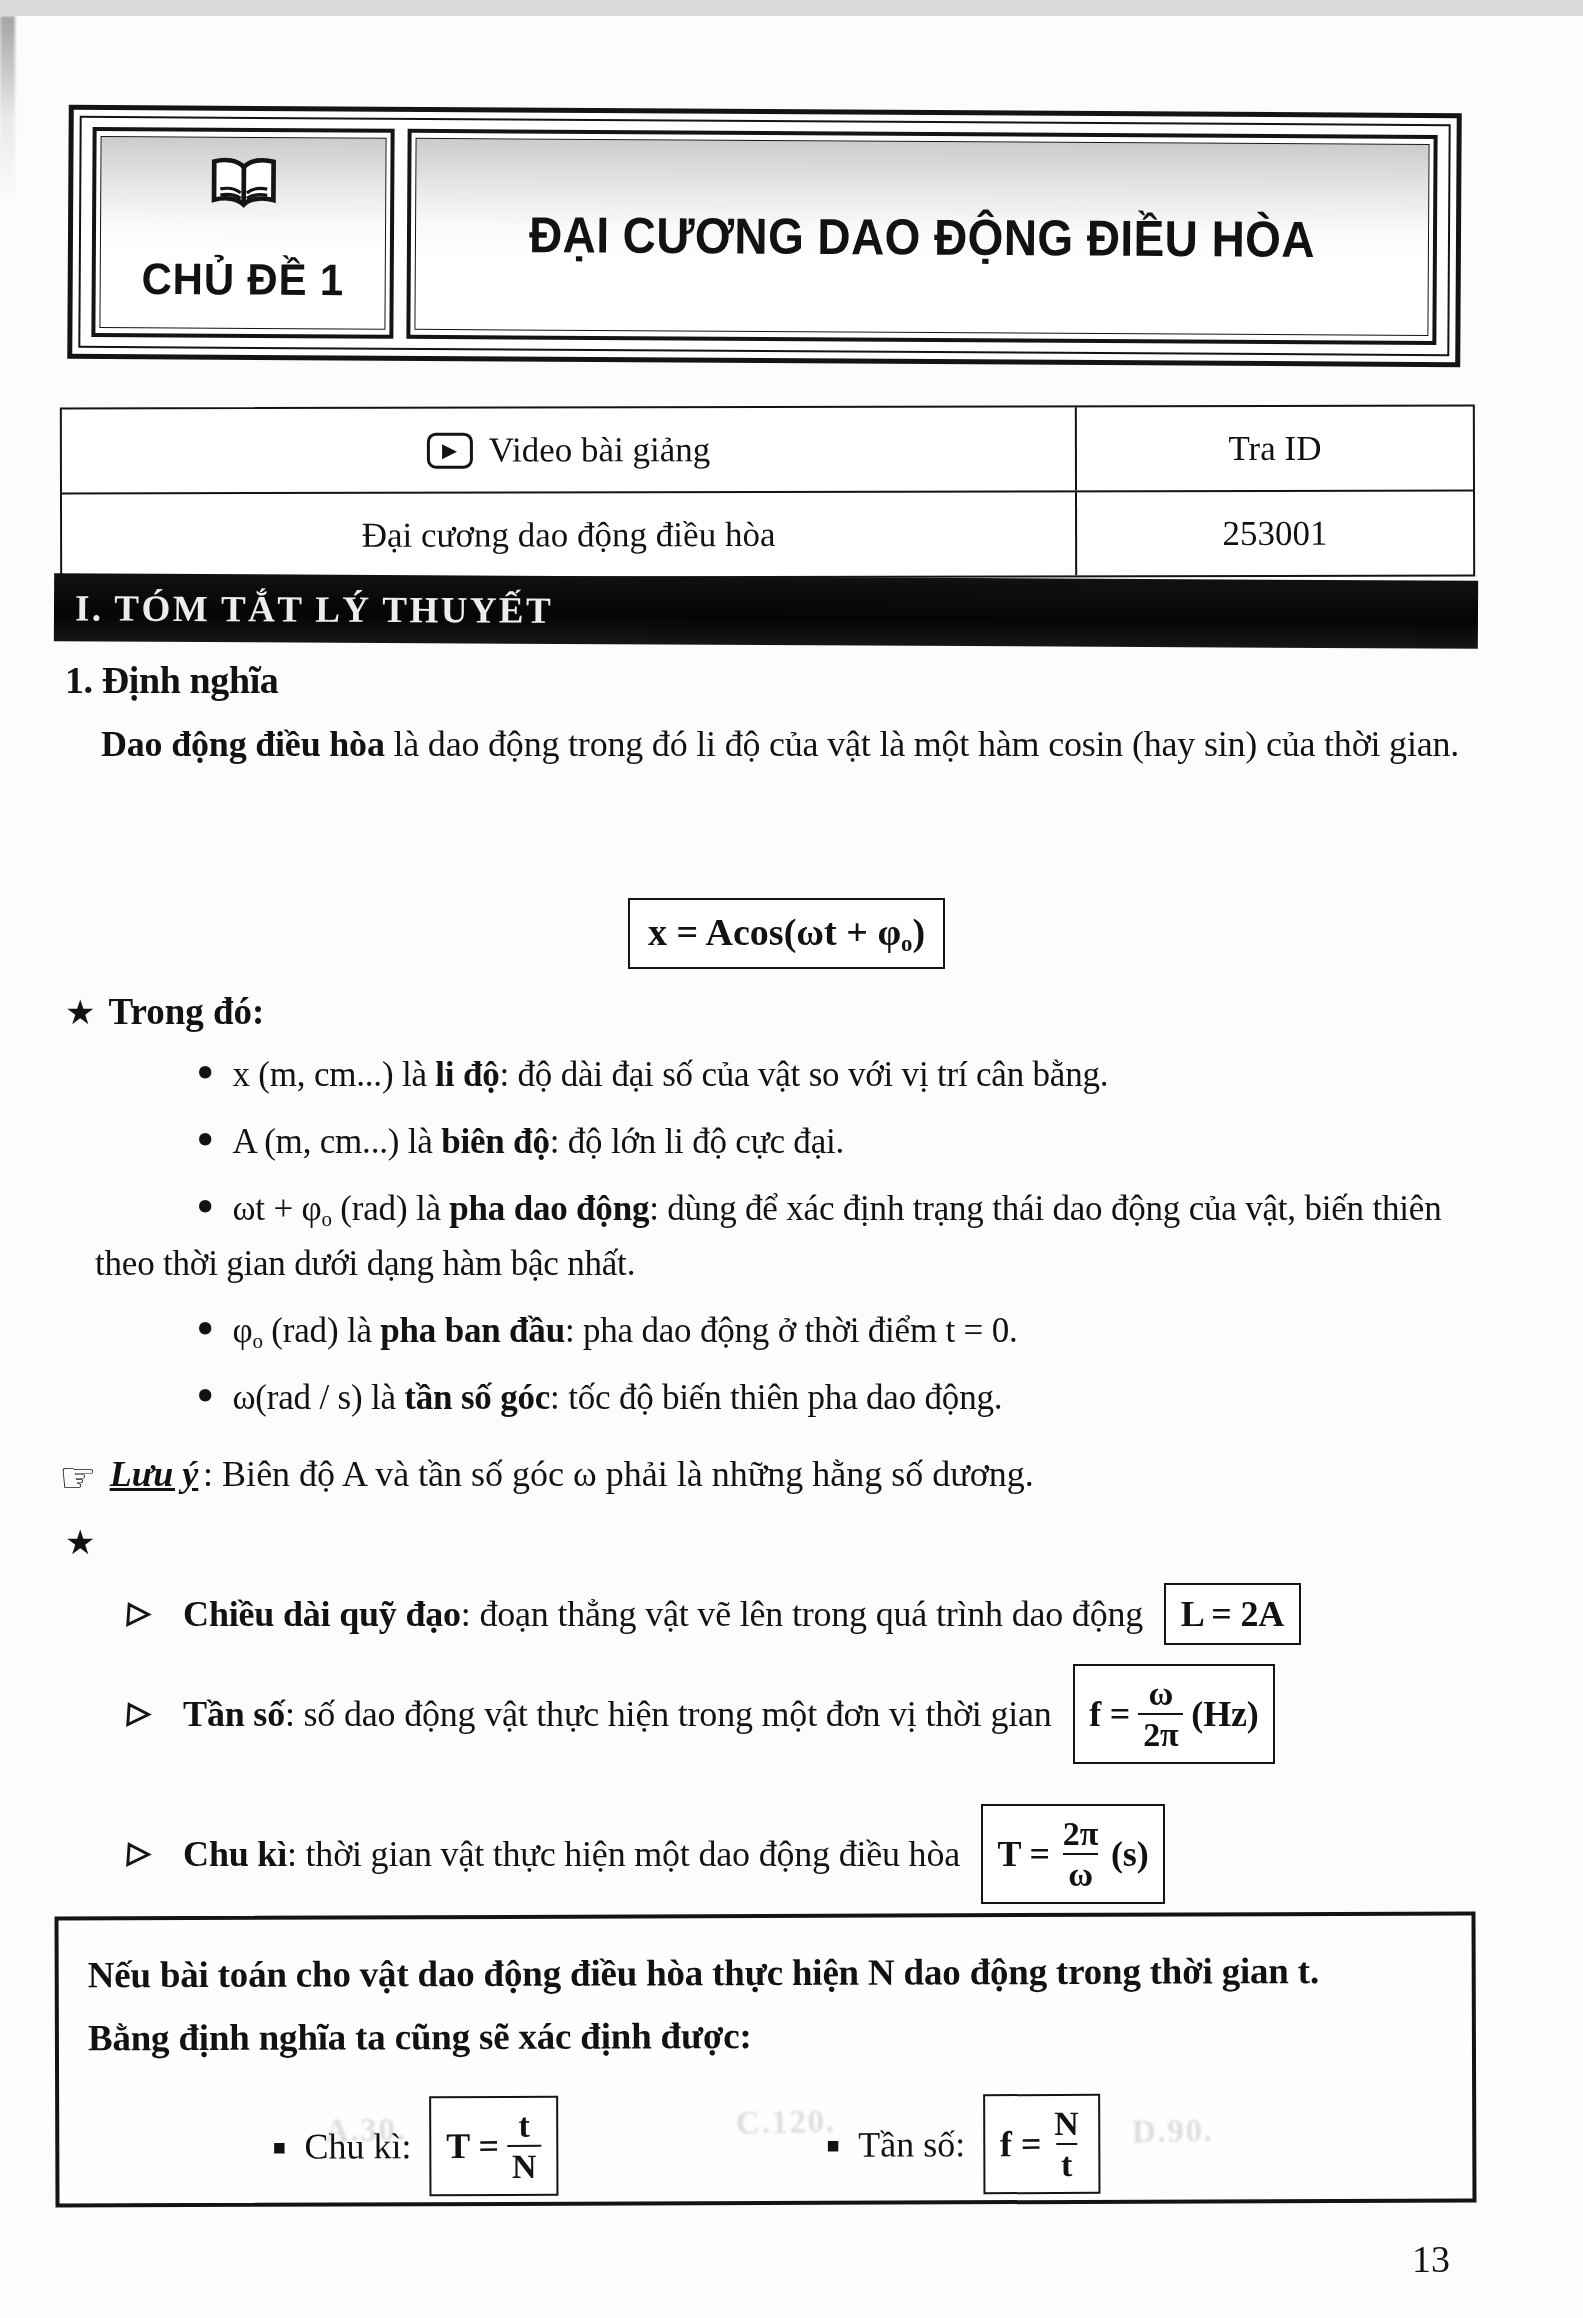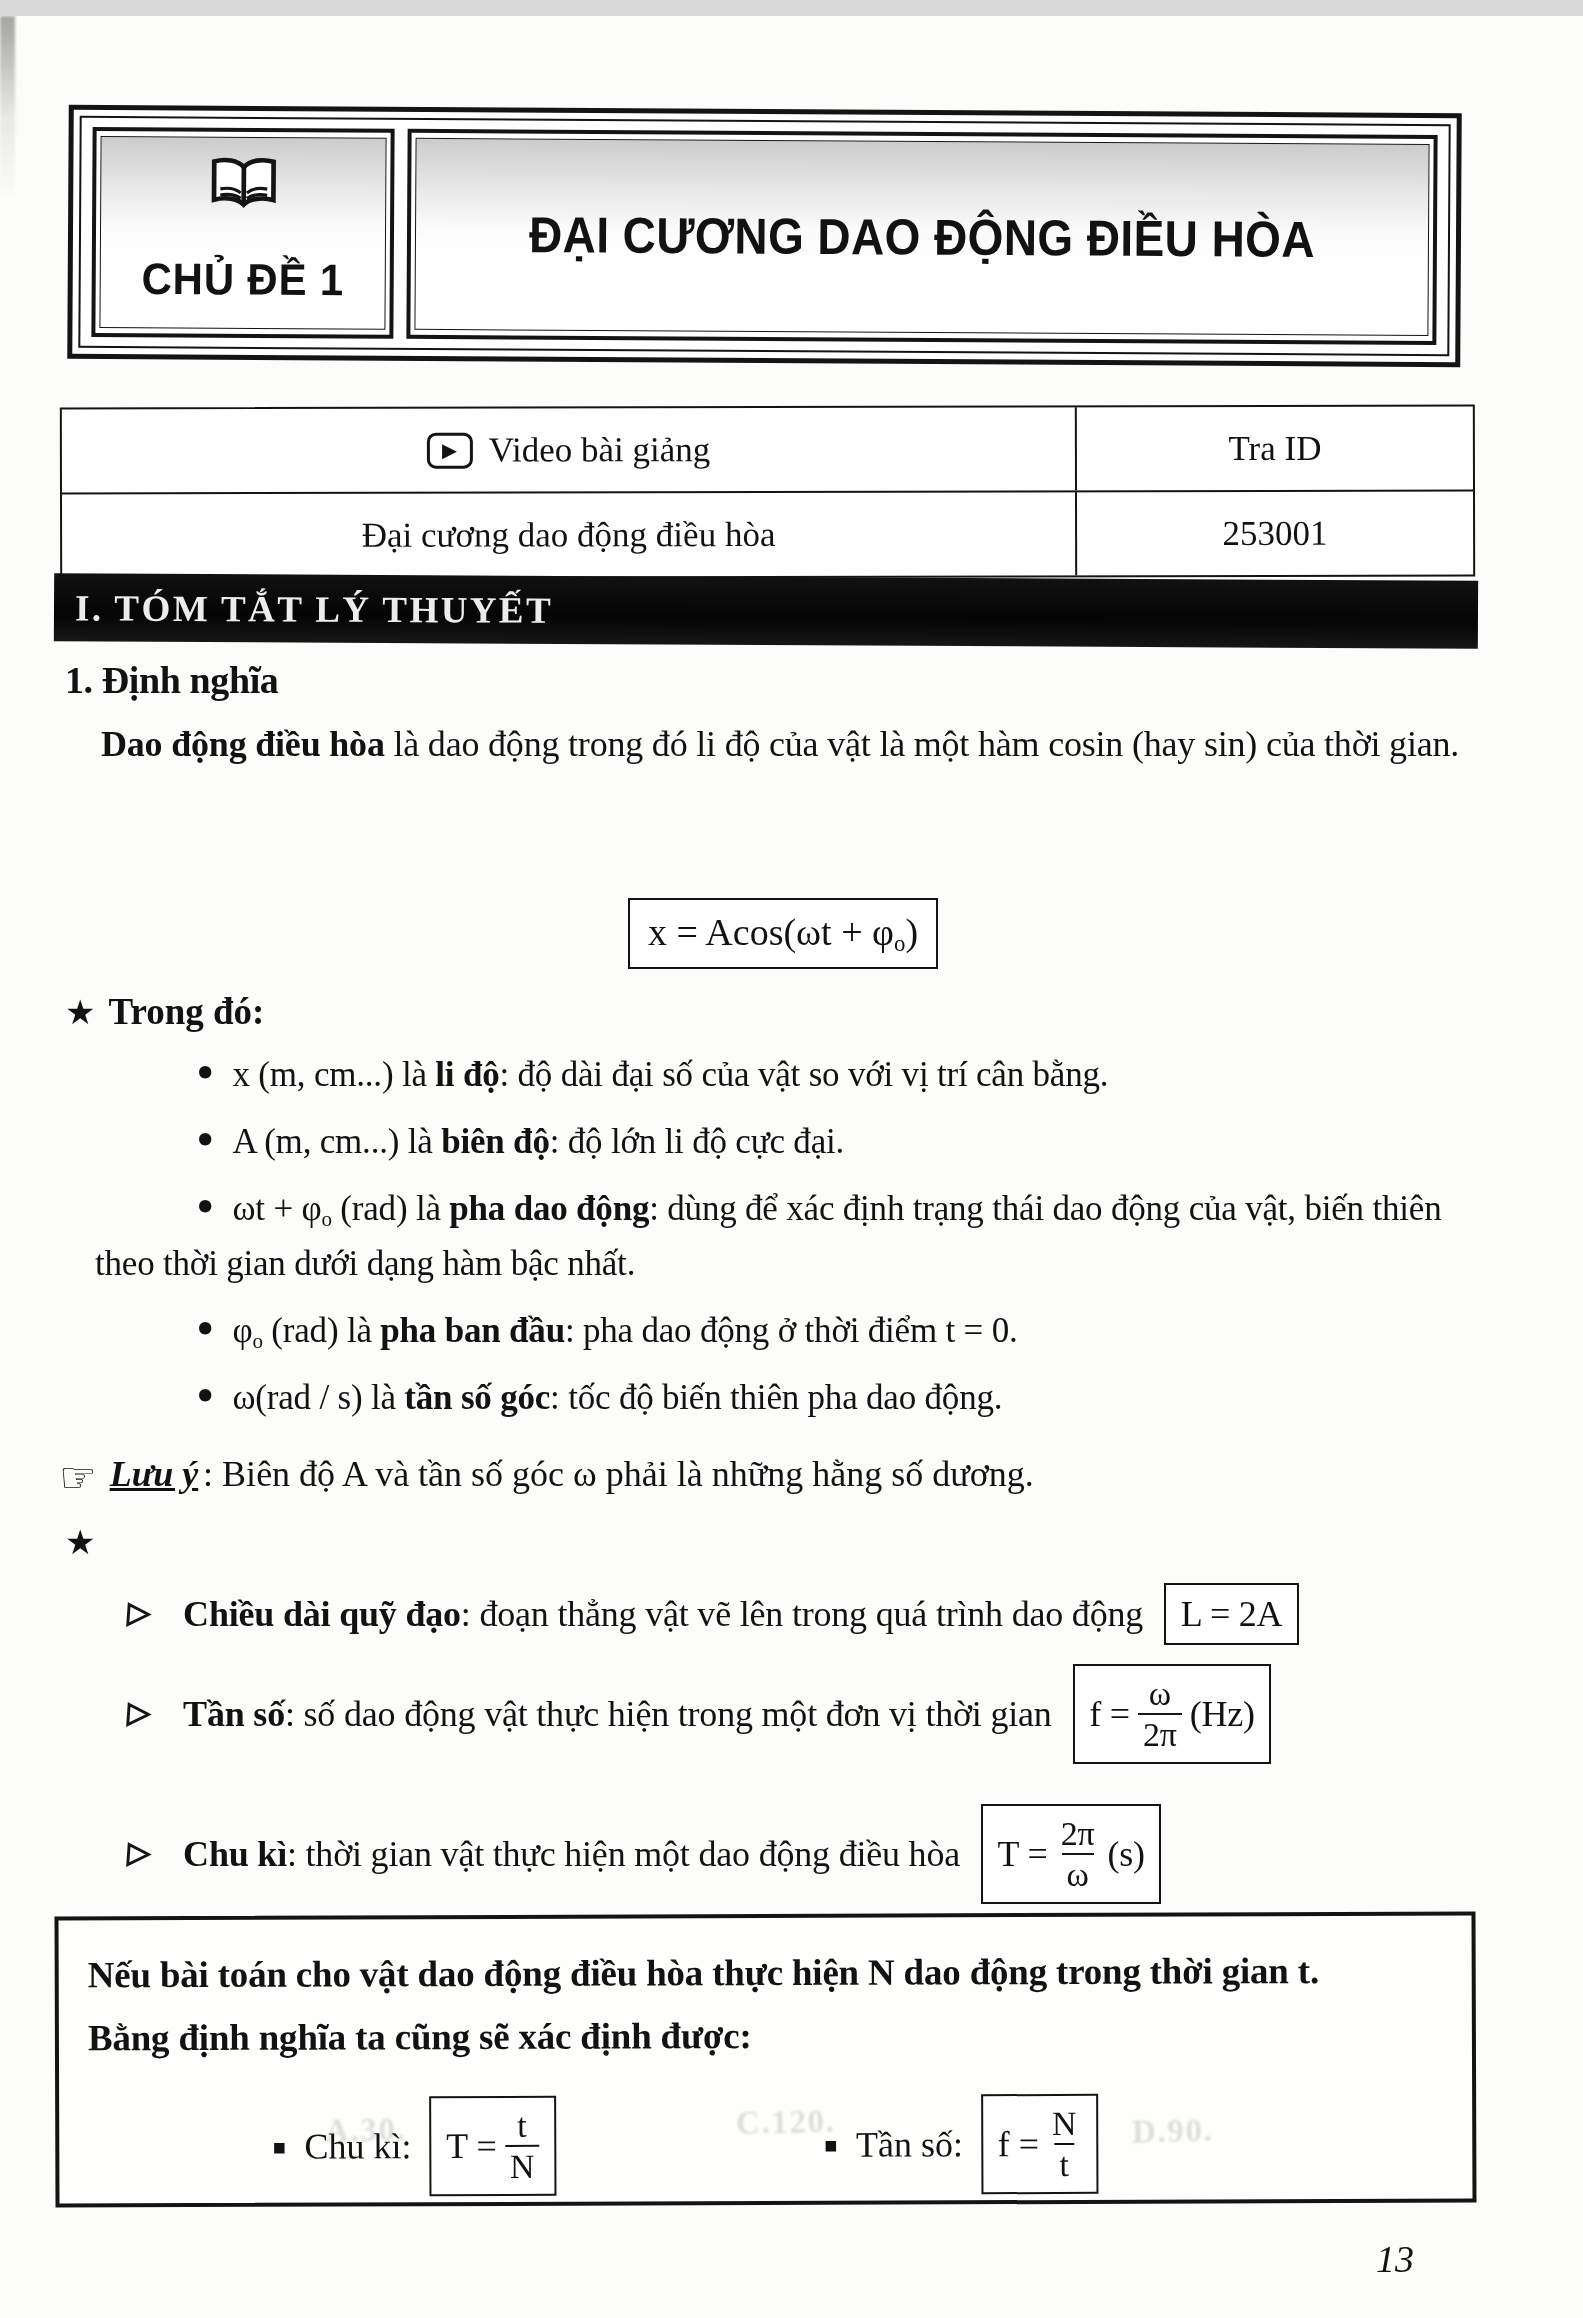--- a/index.html
+++ b/index.html
@@ -65,36 +65,36 @@
   .b-dot{font-family:"DejaVu Sans",sans-serif; padding-right:16.3px; font-weight:bold;}
   .sub{font-size:.6em; vertical-align:-.28em;}
   .note-line{font-size:36px; display:flex; align-items:baseline;}
   .hand{font-family:"DejaVu Sans",sans-serif; font-size:42px; margin-right:13px; align-self:center;}
   .luuy{font-weight:bold; font-style:italic; text-decoration:underline; margin-right:4.9px;}
 
   
   .ai{display:flex; align-items:center; padding-left:63px; gap:21px; font-size:36px; letter-spacing:-0.2px;}
   .ai .arrow{flex:none; display:inline-flex; margin-right:8.1px;}
   .fbox{display:inline-flex; align-items:center; border:2.4px solid #141414; padding:8.1px 14.6px;
-    font-weight:normal; gap:8.1px; background:#fff; white-space:nowrap;}
+    font-weight:bold; gap:8.1px; background:#fff; white-space:nowrap;}
   .frac{display:inline-flex; flex-direction:column; align-items:center; line-height:1.15; font-size:34px;}
   .frac .den{border-top:2.4px solid #141414; padding:0 4.9px;}
   .frac .num{padding:0 4.9px;}
   .formula-main{position:absolute; top:882px; left:628px;}
   .formula-main .fbox{font-size:38px; padding:9.8px 18px;}
 
   
   .nbox{position:absolute; top:1898px; left:55px; width:1421px; height:291px;
     border:4.9px solid #141414; box-sizing:border-box; padding:24.4px 33px 0 29px;
     transform:rotate(-.2deg); background:rgba(255,255,255,.6);}
   .nbox .nline{font-size:37px; font-weight:bold; line-height:1.68; letter-spacing:-0.2px;}
   .nb-forms{display:flex; align-items:center; gap:268px; margin:28px 0 0 184px; font-size:36px;}
   .nb-group{display:flex; align-items:center; gap:18px;}
   .nb-sq{font-family:"DejaVu Sans",sans-serif; font-size:21px;}
-  .pnum{position:absolute; top:2221px; left:1376px; font-size:38px;font-style:italic;}
+  .pnum{position:absolute; top:2221px; left:1412px; font-size:38px;}
 </style>
 </head>
 <body>
 
 <div class="page">
 
   <div class="edge-smudge"></div>
 
   <div class="hdr">
     <div class="hdr-in">

